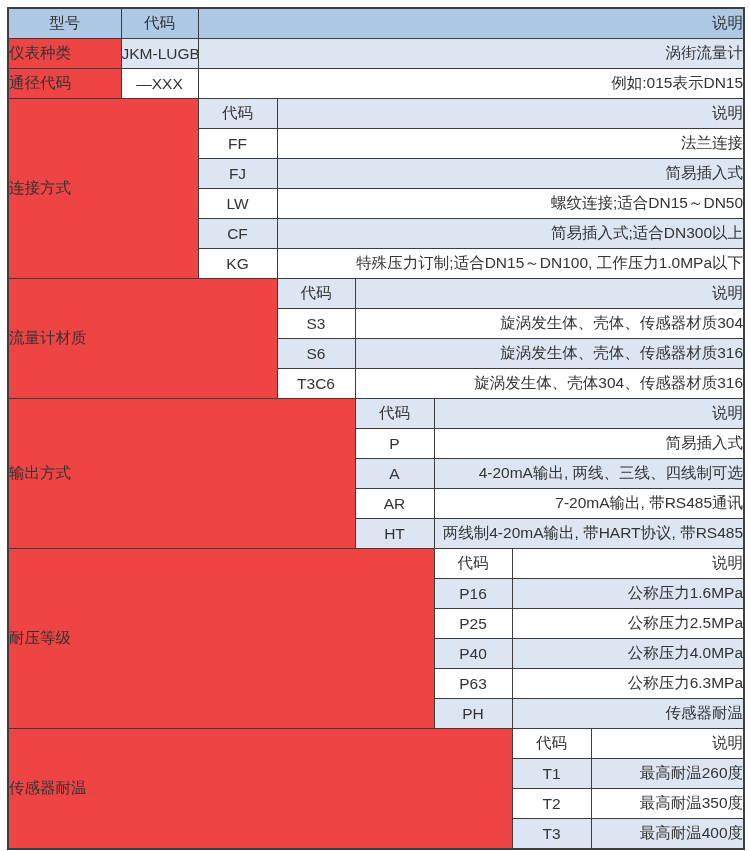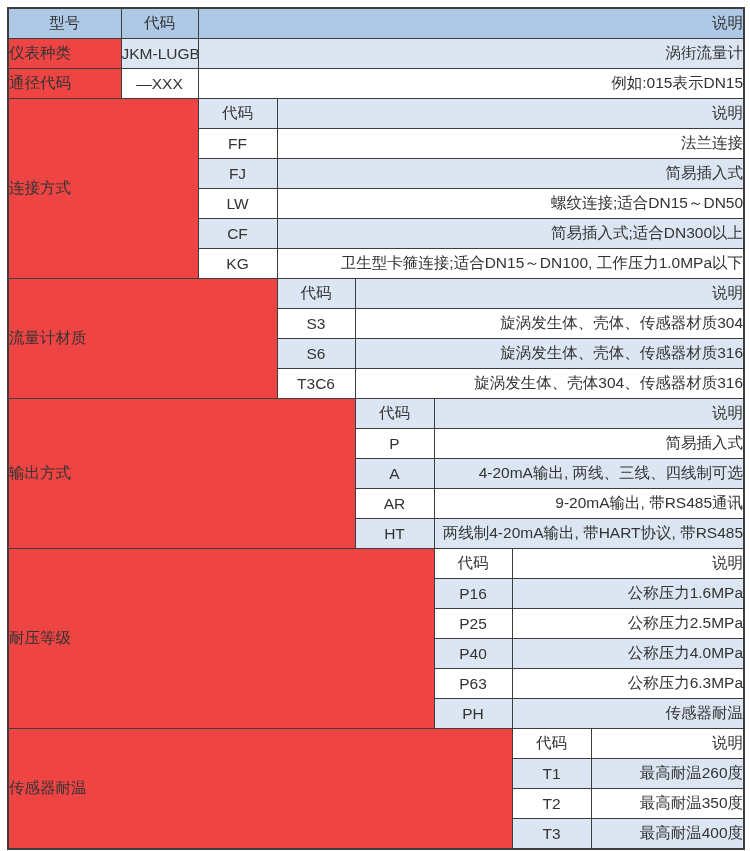--- a/index.html
+++ b/index.html
@@ -88,21 +88,21 @@
   <tr>
     <td class="c">LW</td>
     <td class="l" colspan="5">螺纹连接;适合DN15～DN50</td>
   </tr>
   <tr>
     <td class="c b">CF</td>
     <td class="l b" colspan="5">简易插入式;适合DN300以上</td>
   </tr>
   <tr>
     <td class="c">KG</td>
-    <td class="l" colspan="5">卫生型卡箍连接;适合DN15～DN100, 工作压力1.0MPa以下</td>
+    <td class="l" colspan="5">特殊压力订制;适合DN15～DN100, 工作压力1.0MPa以下</td>
   </tr>
 
   <tr>
     <td class="lbl" colspan="3" rowspan="4">流量计材质</td>
     <td class="c b">代码</td>
     <td class="l b" colspan="4">说明</td>
   </tr>
   <tr>
     <td class="c">S3</td>
     <td class="l" colspan="4">旋涡发生体、壳体、传感器材质304</td>
@@ -124,21 +124,21 @@
   <tr>
     <td class="c">P</td>
     <td class="l" colspan="3">简易插入式</td>
   </tr>
   <tr>
     <td class="c b">A</td>
     <td class="l b" colspan="3">4-20mA输出, 两线、三线、四线制可选</td>
   </tr>
   <tr>
     <td class="c">AR</td>
-    <td class="l" colspan="3">9-20mA输出, 带RS485通讯</td>
+    <td class="l" colspan="3">7-20mA输出, 带RS485通讯</td>
   </tr>
   <tr>
     <td class="c b">HT</td>
     <td class="l b" colspan="3">两线制4-20mA输出, 带HART协议, 带RS485</td>
   </tr>
 
   <tr>
     <td class="lbl" colspan="5" rowspan="6">耐压等级</td>
     <td class="c">代码</td>
     <td class="l" colspan="2">说明</td>

